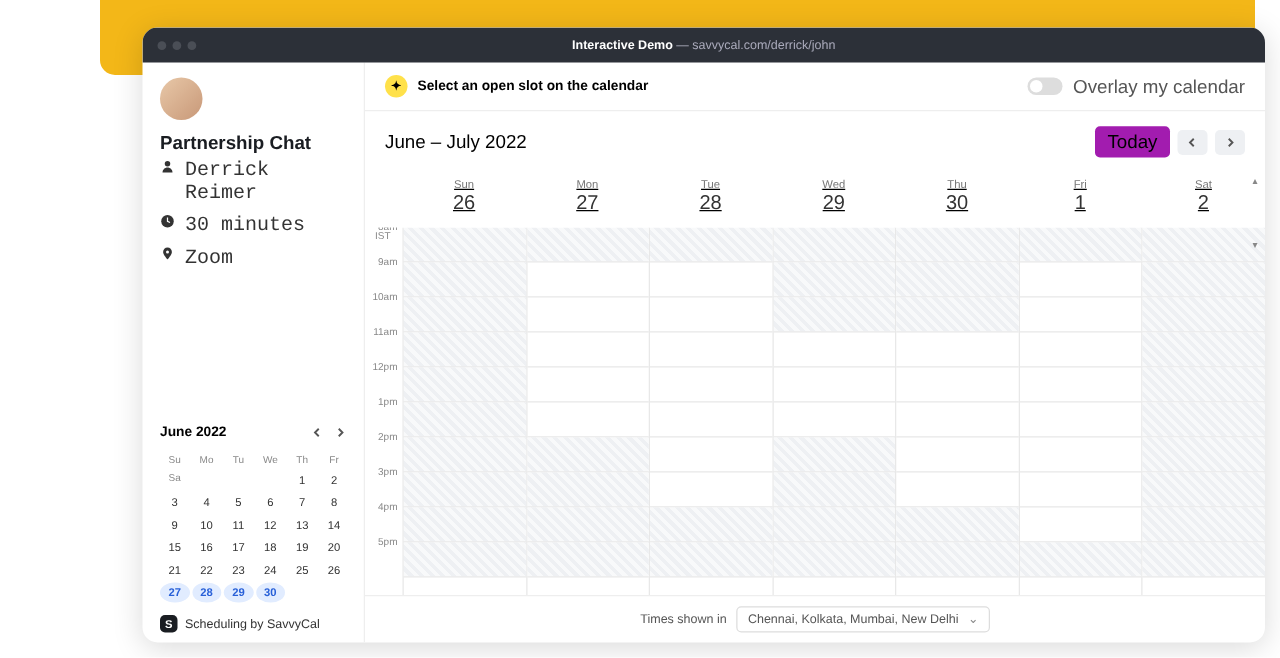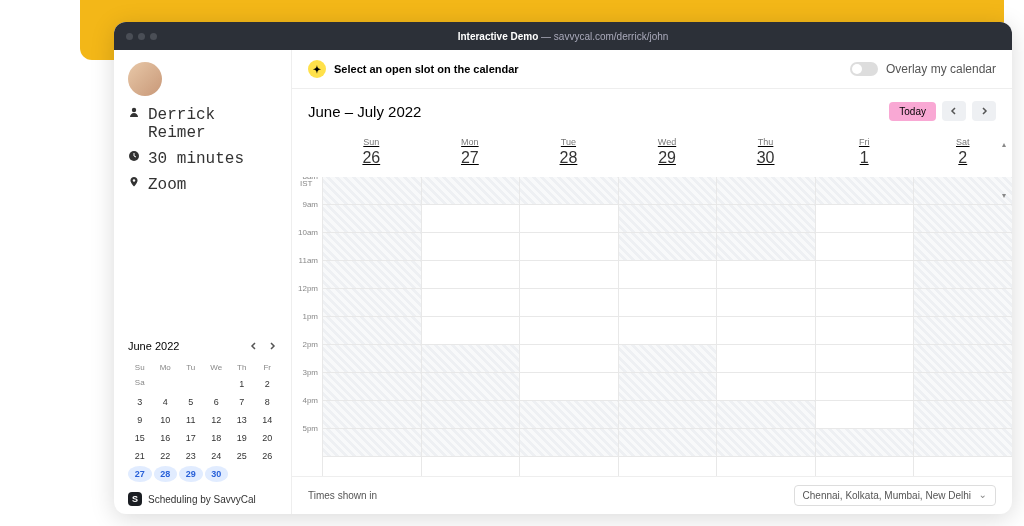--- a/index.html
+++ b/index.html
@@ -13,54 +13,54 @@
     .url-center strong{color:#fff;font-weight:600;}
     .content{display:flex;height:calc(100% - 28px);}
     .sidebar{width:178px;padding:12px 12px 8px 14px;border-right:1px solid #eee;display:flex;flex-direction:column;}
     .avatar{width:34px;height:34px;border-radius:50%;background:linear-gradient(135deg,#e8c8a8,#c89878);margin-bottom:10px;}
     .meeting-title{font-size:15px;font-weight:700;color:#1a1d22;margin-bottom:4px;}
     .meeting-desc{font-size:10px;color:#555;line-height:1.4;margin-bottom:12px;}
     .info-row{display:flex;align-items:flex-start;gap:8px;margin-bottom:8px;font-size:16px;color:#333;font-family:Liberation Mono, monospace;}
     .info-icon{width:12px;height:12px;display:flex;align-items:center;justify-content:center;}
     .mini-cal{margin-top:auto;}
     .mini-header{display:flex;justify-content:space-between;align-items:center;margin-bottom:8px;}
-    .mini-title{font-size:11px;font-weight:400;}
+    .mini-title{font-size:11px;font-weight:700;}
     .mini-nav{display:flex;gap:4px;}
     .mini-nav-btn{width:14px;height:14px;display:flex;align-items:center;justify-content:center;cursor:pointer;}
     .mini-grid{display:grid;grid-template-columns:repeat(6,1fr);gap:2px;font-size:9px;text-align:center;}
     .mini-dow{color:#888;font-size:8px;padding:2px 0;}
     .mini-day{padding:3px 0;color:#333;cursor:pointer;border-radius:50%;}
     .mini-day.hl{background:#e1ecff;color:#2860d8;font-weight:600;}
     .footer-brand{margin-top:10px;font-size:10px;color:#333;display:flex;align-items:center;gap:6px;}
     .brand-icon{width:14px;height:14px;background:#1a1d22;border-radius:4px;display:flex;align-items:center;justify-content:center;color:#fff;font-size:9px;font-weight:700;}
     .main{flex:1;display:flex;flex-direction:column;}
     .topbar{display:flex;align-items:center;justify-content:space-between;padding:10px 16px;border-bottom:1px solid #eee;}
     .topbar-left{display:flex;align-items:center;gap:8px;font-size:11px;font-weight:600;}
     .select-icon{width:18px;height:18px;background:#ffe14a;border-radius:50%;display:flex;align-items:center;justify-content:center;font-size:10px;}
-    .topbar-right{display:flex;align-items:center;gap:8px;font-size:12px;color:#555;}
+    .topbar-right{display:flex;align-items:center;gap:8px;font-size:15px;color:#555;}
     .toggle{width:28px;height:14px;background:#ddd;border-radius:7px;position:relative;cursor:pointer;}
     .toggle::after{content:'';position:absolute;left:2px;top:2px;width:10px;height:10px;background:#fff;border-radius:50%;}
     .cal-header{display:flex;align-items:center;justify-content:space-between;padding:12px 16px;}
     .cal-title{font-size:15px;font-weight:500;}
     .cal-nav{display:flex;gap:6px;align-items:center;}
-    .today-btn{font-size:10px;padding:4px 10px;background:#f9a8d4;border-radius:4px;cursor:pointer;}
+    .today-btn{font-size:15px;padding:4px 10px;background:#a21caf;border-radius:4px;cursor:pointer;}
     .nav-btn{width:24px;height:20px;background:#eef0f3;border-radius:4px;display:flex;align-items:center;justify-content:center;cursor:pointer;}
     .week-header{display:flex;padding-left:30px;text-decoration:underline;}
     .day-col-head{flex:1;text-align:center;padding:4px 0 10px;}
     .dow{font-size:9px;color:#777;}
     .dnum{font-size:16px;font-weight:500;color:#333;margin-top:2px;}
     .grid-wrap{flex:1;position:relative;overflow:hidden;}
     .tz-label{position:absolute;left:8px;top:2px;font-size:8px;color:#888;}
     .time-grid{display:flex;height:100%;padding-left:30px;position:relative;}
     .time-labels{position:absolute;left:0;top:0;width:30px;}
     .time-label{height:28px;font-size:8px;color:#888;text-align:right;padding-right:4px;position:relative;top:-5px;}
     .day-col{flex:1;border-left:1px solid #e8e8e8;}
     .hour-slot{height:28px;border-bottom:1px solid #e8e8e8;position:relative;}
     .hour-slot.unavail{background:repeating-linear-gradient(45deg,#f8f9fa,#f8f9fa 3px,#eef0f3 3px,#eef0f3 6px);}
-    .tz-footer{padding:8px 16px;border-top:1px solid #eee;display:flex;align-items:center;justify-content:space-between;gap:8px;font-size:10px;color:#555;}
+    .tz-footer{padding:8px 16px;border-top:1px solid #eee;display:flex;align-items:center;justify-content:center;gap:8px;font-size:10px;color:#555;}
     .tz-select{border:1px solid #ddd;border-radius:4px;padding:4px 24px 4px 8px;font-size:10px;position:relative;min-width:200px;text-align:left;}
     .tz-select::after{content:'⌄';position:absolute;right:8px;top:3px;color:#888;}
     .scroll-ind{position:absolute;right:2px;top:118px;width:8px;height:60px;display:flex;flex-direction:column;justify-content:space-between;font-size:8px;color:#888;}
     svg{display:block;}
   </style>
 </head>
 <body>
 
 <div class="yellow-bg"></div>
 <div class="window">
@@ -70,20 +70,21 @@
       <div class="dot"></div>
       <div class="dot"></div>
     </div>
     <div class="url-center">
       <strong>Interactive Demo</strong><span> — savvycal.com/derrick/john</span>
     </div>
   </div>
   <div class="content">
     <div class="sidebar">
       <div class="avatar"></div>
+      <div class="meeting-title">Partnership Chat</div>
       <div class="info-row">
         <span class="info-icon">
             <svg width="12" height="12" viewBox="0 0 12 12">
               <circle cx="6" cy="4" r="2.2" fill="#333"></circle>
               <path d="M2 11c0-2.2 1.8-4 4-4s4 1.8 4 4" fill="#333"></path>
             </svg>
           </span>
         <span>Derrick Reimer</span>
       </div>
       <div class="info-row">

